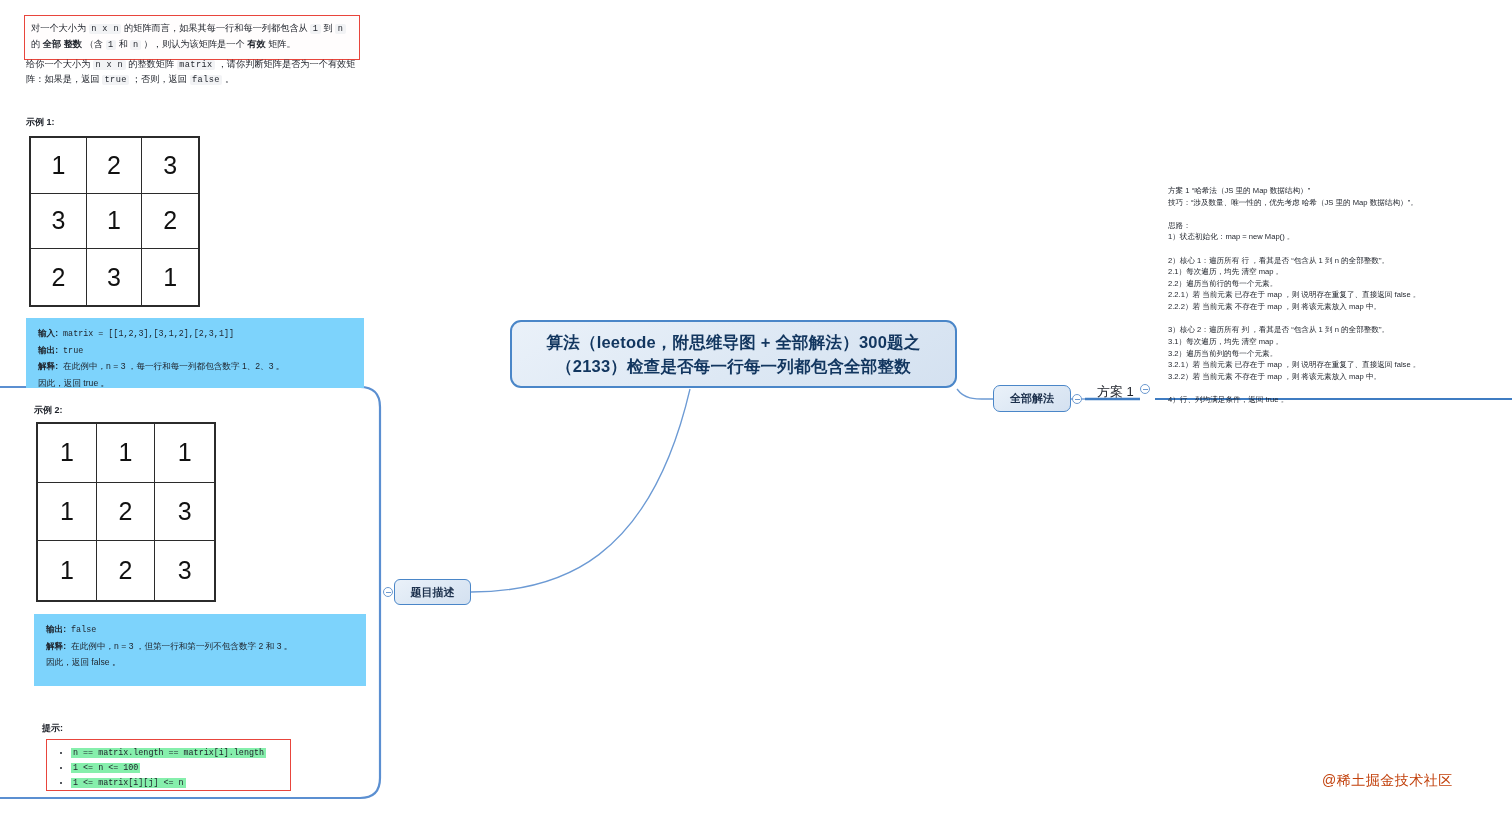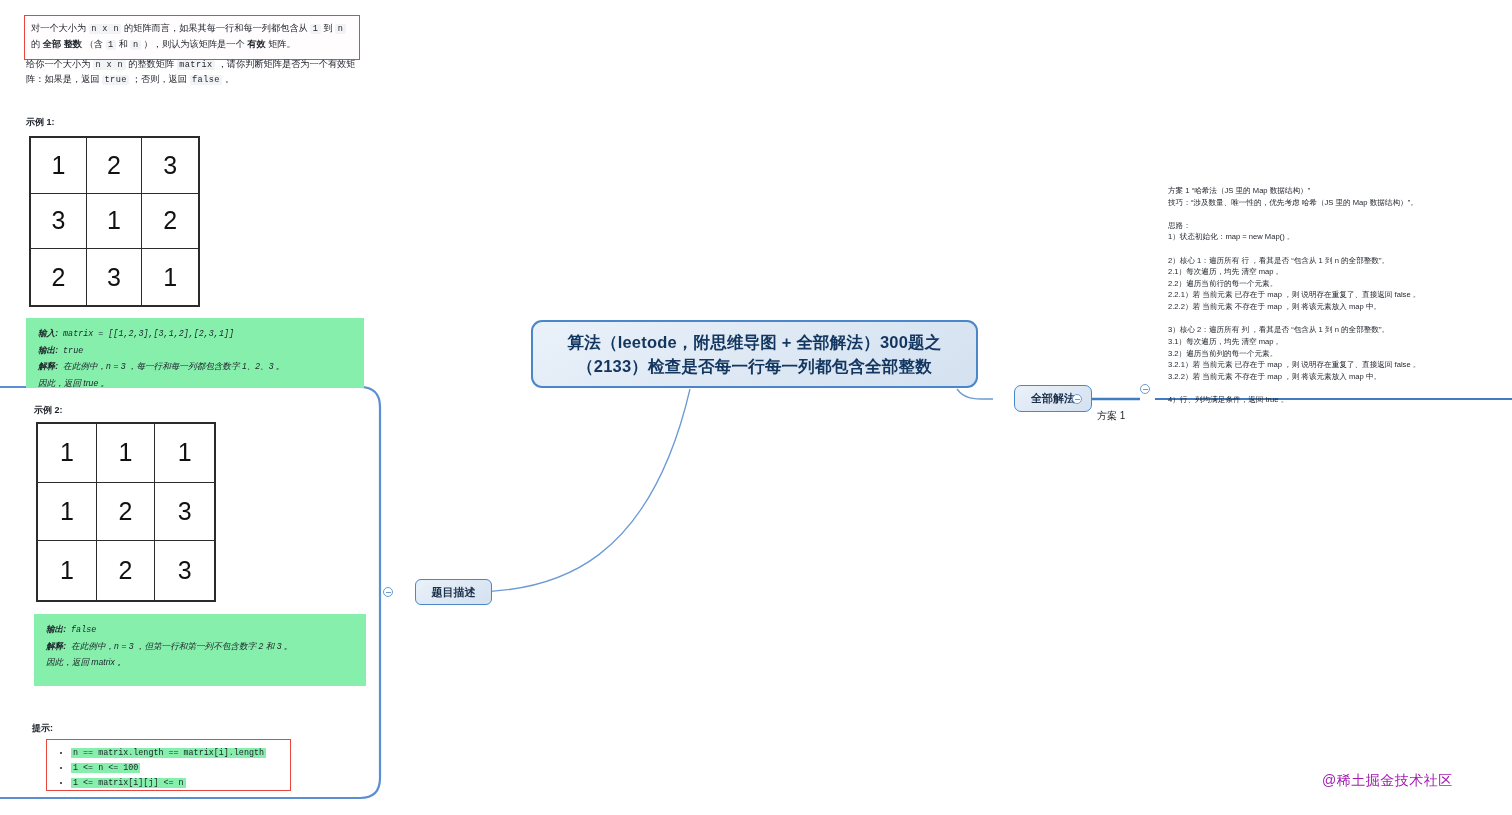--- a/index.html
+++ b/index.html
@@ -66,28 +66,27 @@
     font-size:25px;
     color:#111;
     box-sizing:border-box;
   }
   .matrix .cell.lastcol{border-right:none;}
   .matrix .cell.lastrow{border-bottom:none;}
 
   
   .io-block{
     position:absolute;
-    background:#86efac;
+    background:#7dd3fc;
     color:#1d2129;
     font-family:"Liberation Mono","DejaVu Sans Mono",monospace;
     font-size:8.4px;
     line-height:1.85;
     padding:8px 12px 9px 12px;
     box-sizing:border-box;
-    font-style:italic;
   }
   .io-block .k{font-family:"Liberation Sans","DejaVu Sans",sans-serif;font-weight:bold;font-size:8.6px;}
   .io-block .cn{font-family:"Liberation Sans","DejaVu Sans",sans-serif;font-size:8.6px;}
 
   
   .hint-label{position:absolute;font-size:9px;font-weight:bold;color:#1d2129;}
   .hint-box{
     position:absolute;
     border:1.8px solid #e8453c;
     box-sizing:border-box;
@@ -104,21 +103,20 @@
   .mm-node{
     position:absolute;
     box-sizing:border-box;
     border:2px solid #4a86c8;
     border-radius:9px;
     background:linear-gradient(150deg,#eaf1f9 0%,#dde8f4 55%,#d4e1f0 100%);
     color:#1b2f4b;
     display:flex;align-items:center;justify-content:center;
     text-align:center;
     font-weight:bold;
-    margin-left:21px;
   }
   #title-node{
     left:510px;top:320px;width:447px;height:68px;
     border-width:2.6px;border-radius:11px;
     font-size:16.5px;line-height:1.48;
     color:#12365f;
     letter-spacing:.2px;
   }
   #node-all-solutions{
     left:993px;top:385px;width:78px;height:27px;
@@ -135,36 +133,35 @@
     border:1px solid #6d9ad0;background:#ffffff;
     box-sizing:border-box;
   }
   .toggle:after{
     content:"";position:absolute;left:1.6px;top:3.9px;
     width:5.2px;height:1px;background:#6d9ad0;
   }
 
   
   .branch-label{
-    position:absolute;font-size:10px;color:#1d2129;font-weight:normal;
+    position:absolute;font-size:13px;color:#1d2129;font-weight:normal;
     white-space:nowrap;
-    margin-top:26px;
   }
 
   
   #solution-text{
     position:absolute;left:1168px;top:185px;width:344px;
     font-size:7.6px;line-height:1.53;color:#1d2129;
     white-space:pre-wrap;
   }
 
   
   #watermark{
     position:absolute;left:1322px;top:772px;
-    font-size:14px;color:#a21caf;letter-spacing:.5px;
+    font-size:14px;color:#c2410c;letter-spacing:.5px;
     font-weight:normal;
   }
 </style>
 </head>
 <body>
 
 <div class="canvas">
 
   <svg class="abs" style="left:0;top:0;width:1512px;height:815px;" viewBox="0 0 1512 815">
 
@@ -262,24 +259,24 @@
 
     <div class="io-block" style="left:34px;top:614px;width:332px;height:72px;">
       <div>
         <span class="k">输出:</span>
         <span>false</span>
       </div>
       <div>
         <span class="k">解释:</span>
         <span class="cn">在此例中，n = 3 ，但第一行和第一列不包含数字 2 和 3 。</span>
       </div>
-      <div class="cn">因此，返回 matrix 。</div>
-    </div>
-
-    <div class="hint-label" style="left:32px;top:722px;">提示:</div>
+      <div class="cn">因此，返回 false 。</div>
+    </div>
+
+    <div class="hint-label" style="left:42px;top:722px;">提示:</div>
     <div class="hint-box" style="left:46px;top:739px;width:245px;height:52px;">
       <ul id="hint-list">
           <li><span>n == matrix.length == matrix[i].length</span></li>
           <li><span>1 &lt;= n &lt;= 100</span></li>
           <li><span>1 &lt;= matrix[i][j] &lt;= n</span></li>
         </ul>
     </div>
   </div>
 
   <div class="mm-node" id="title-node">

